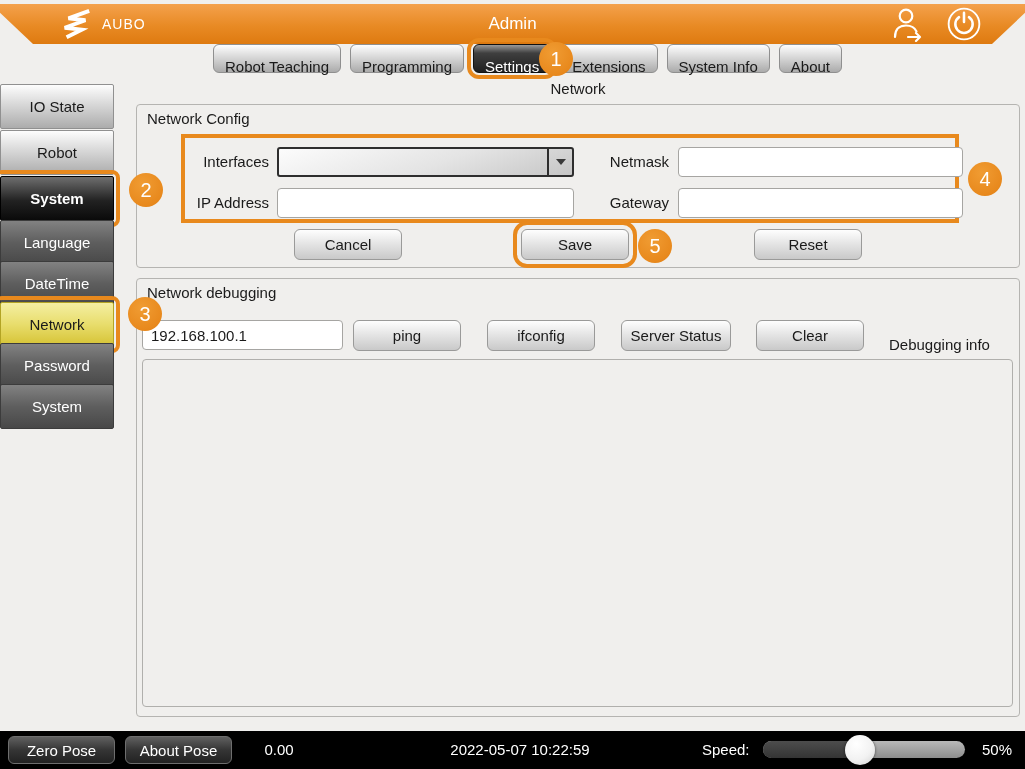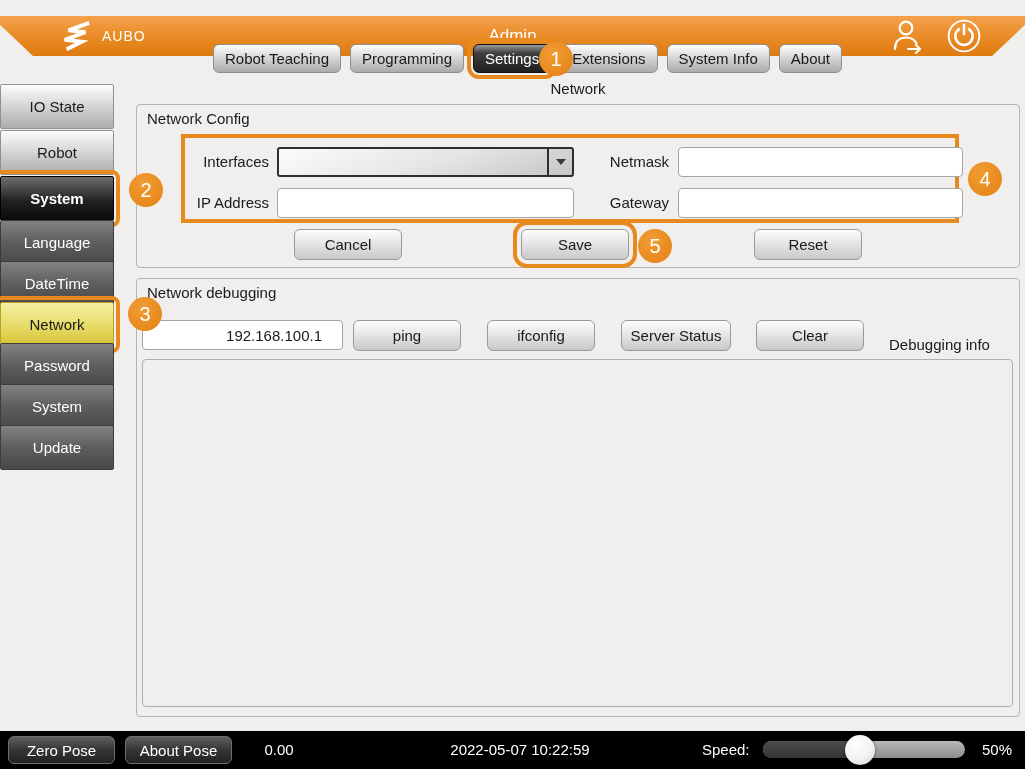--- a/index.html
+++ b/index.html
@@ -1,34 +1,34 @@
 <!DOCTYPE html>
 <html><head>
 <meta charset="utf-8">
 <style>
   * { box-sizing: border-box; margin: 0; padding: 0; }
   html,body { width:1025px; height:769px; }
   body { font-family: "Liberation Sans", sans-serif; background:#e9e8e6; }
   #app { position:relative; width:1025px; height:769px; background:#f0efed; overflow:hidden; }
 
   
-  .topbar { position:absolute; left:0; top:16px; width:1025px; height:40px;
+  .topbar { position:absolute; left:0; top:4px; width:1025px; height:40px;
     background:linear-gradient(180deg,#f4a14c 0%,#e88a24 55%,#de7a10 100%);
     clip-path:polygon(0 0,100% 0,100% 22%,calc(100% - 33px) 100%,33px 100%,0 22%); }
   .brand { position:absolute; left:56px; top:3px; height:34px; display:flex; align-items:center; gap:6px; }
   .brand-name { color:#fff; font-size:14px; letter-spacing:1px; }
   .win-title { position:absolute; left:0; top:0; width:100%; height:40px; line-height:40px;
     text-align:center; color:#fff; font-size:17px; }
   .topbar-icon { position:absolute; top:2px; cursor:pointer; }
   .icon-user { left:890px; }
   .icon-power { left:946px; }
 
   
   .tabbar { position:absolute; left:213px; top:44px; display:flex; gap:9px; }
-  .tab { height:29px; line-height:27px; padding:0 11px; font-size:15px; color:#1a1a1a;
+  .tab { height:29px; line-height:27px; padding:8px 11px; font-size:15px; color:#1a1a1a;
     background:linear-gradient(180deg,#fdfdfd 0%,#d8d8d8 45%,#ababab 100%);
     border:1px solid #8f8f8f; border-radius:6px; font-family:inherit; cursor:pointer; white-space:nowrap; }
   .tab.selected { color:#fff;
     background:linear-gradient(180deg,#9a9a9a 0%,#3f3f3f 30%,#1f1f1f 100%);
     border-color:#111; outline:4px solid #e8891d; outline-offset:2px; }
   .page-title { position:absolute; left:136px; top:80px; width:884px; text-align:center;
     font-size:15px; color:#1a1a1a; }
 
   
   .side-btn { position:absolute; left:0; width:114px; height:45px; line-height:29px;
@@ -49,21 +49,21 @@
   .group-title { position:absolute; left:10px; top:5px; font-size:15px; color:#1a1a1a; }
   .g1 { left:136px; top:104px; width:884px; height:164px; }
   .g2 { left:136px; top:278px; width:884px; height:439px; }
 
   .anno-rect { position:absolute; border:4px solid #e8891d; }
   .rect4 { left:44px; top:29px; width:778px; height:89px; }
 
   .flabel { position:absolute; font-size:15px; color:#1a1a1a; height:30px; line-height:30px;
     text-align:right; width:92px; }
   .tinput { position:absolute; height:30px; background:#fff; border:1px solid #a6a5a2;
-    border-radius:4px; font:15px "Liberation Sans",sans-serif; color:#1a1a1a; padding:0 20px;text-align:right; }
+    border-radius:4px; font:15px "Liberation Sans",sans-serif; color:#1a1a1a; padding:0 8px; }
   .combo { position:absolute; left:140px; top:42px; width:297px; height:30px;
     background:linear-gradient(160deg,#fcfcfc 0%,#e4e4e4 55%,#c6c6c6 100%);
     border:2px solid #2e2e2e; border-radius:3px; cursor:pointer; }
   .combo-arrow-box { position:absolute; right:0; top:0; width:25px; height:26px;
     border-left:2px solid #2e2e2e; display:flex; align-items:center; justify-content:center; }
   .combo-tri { width:0; height:0; border-left:5px solid transparent; border-right:5px solid transparent;
     border-top:6px solid #3a3a3a; }
 
   .btn { position:absolute; height:31px; font:15px "Liberation Sans",sans-serif; color:#1a1a1a;
     background:linear-gradient(180deg,#fefefe 0%,#e3e3e3 50%,#c9c9c9 100%);
@@ -134,21 +134,20 @@
   <div class="page-title">Network</div>
 
   <button class="side-btn side-light" style="top:84px">IO State</button>
   <button class="side-btn side-light" style="top:130px">Robot</button>
   <button class="side-btn side-selected-dark" style="top:176px">System</button>
   <button class="side-btn side-dark" style="top:220px">Language</button>
   <button class="side-btn side-dark" style="top:261px">DateTime</button>
   <button class="side-btn side-selected-yellow" style="top:302px">Network</button>
   <button class="side-btn side-dark" style="top:343px">Password</button>
   <button class="side-btn side-dark" style="top:384px">System</button>
-  <button class="side-btn side-dark" style="top:425px">Update</button>
 
   <section class="group g1">
     <div class="group-title">Network Config</div>
     <div class="anno-rect rect4"></div>
 
     <div class="flabel" style="left:40px; top:42px">Interfaces</div>
     <div class="combo">
       <div class="combo-arrow-box">
         <div class="combo-tri"></div>
       </div>

